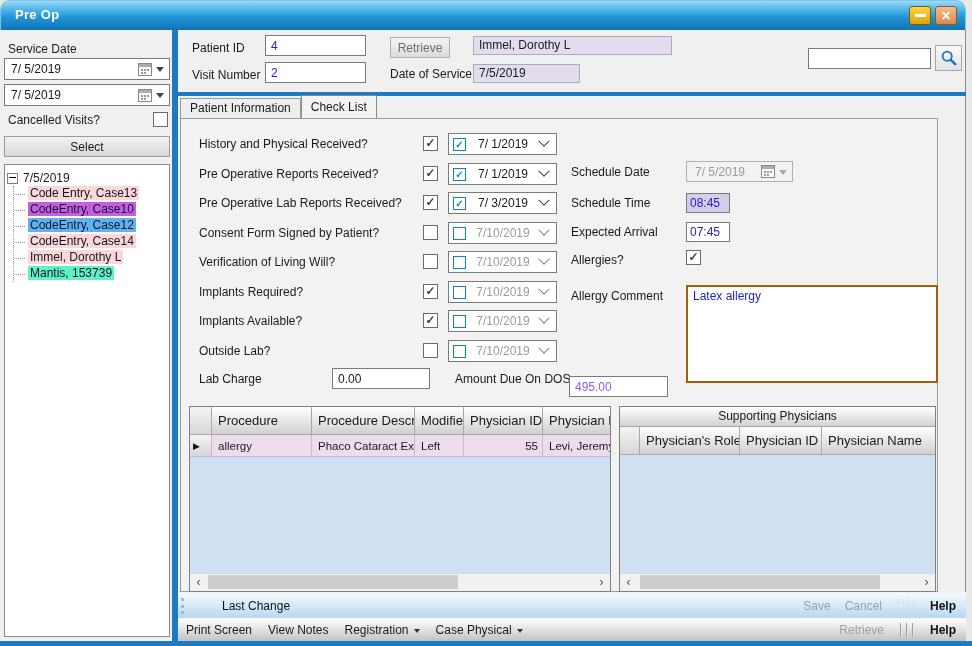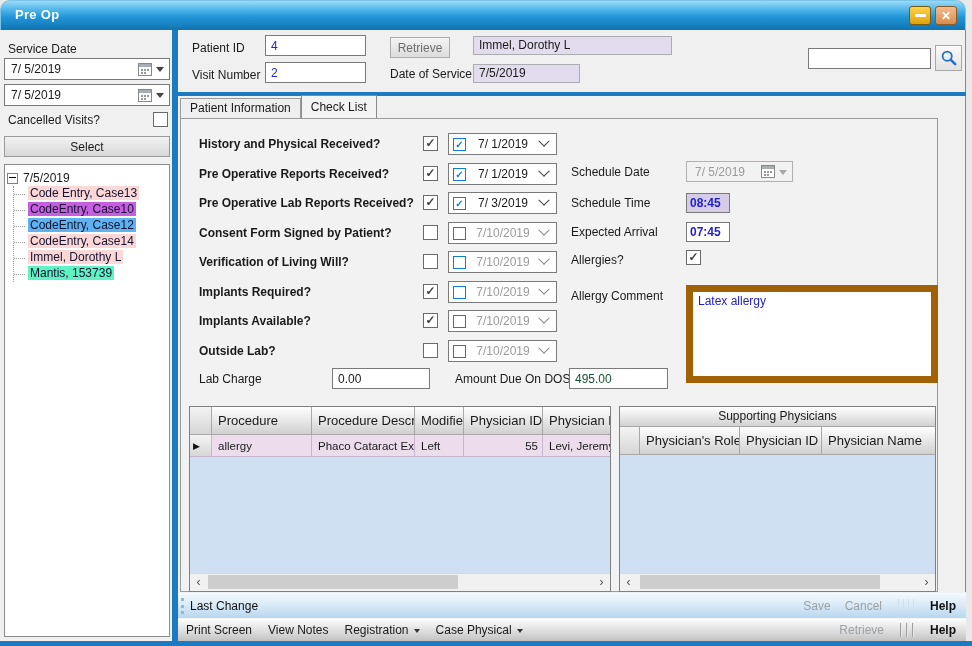--- a/index.html
+++ b/index.html
@@ -53,60 +53,60 @@
   .search-btn{position:absolute;left:757px;top:15px;width:27px;height:26px;background:linear-gradient(#fafafa,#e2e2e2);border:1px solid #a8a8a8;box-sizing:border-box;display:flex;align-items:center;justify-content:center;}
   .hline{position:absolute;left:0;top:62px;width:788px;height:4px;background:#1b7ac2;}
   
   .tabstrip{position:absolute;left:2px;top:66px;height:22px;display:flex;align-items:flex-end;font-size:12px;}
   .tab{height:19px;line-height:19px;padding:0 9px;border:1px solid #9a9a9a;border-bottom:none;background:#eeeeee;color:#1a1a1a;}
   .tab.active{height:22px;line-height:22px;background:#f3f3f3;position:relative;z-index:3;border-color:#8a8a8a;}
   .tabpage{position:absolute;left:2px;top:88px;width:758px;height:474px;background:#f2f2f2;border:1px solid #9a9a9a;box-sizing:border-box;z-index:2;font-size:12px;}
   
   .cl-rows{position:absolute;left:0;top:14px;width:520px;height:240px;}
   .cl-row{position:absolute;left:0;height:22px;width:520px;}
-  .cl-label{position:absolute;left:18px;top:4px;color:#1a1a1a;font-weight:bold;}
+  .cl-label{position:absolute;left:18px;top:4px;color:#1a1a1a;}
   .cl-row .cb{position:absolute;left:242px;top:3px;}
   .datecombo{position:absolute;left:267px;top:0;width:109px;height:22px;background:#fff;border:1px solid #7a7a7a;box-sizing:border-box;display:flex;align-items:center;}
   .cb-blue{width:13px;height:13px;border:1px solid #0f7fd8;box-sizing:border-box;margin-left:4px;display:flex;align-items:center;justify-content:center;flex:none;}
   .cb-blue .tickb{color:#0f7fd8;font-size:10px;font-weight:bold;line-height:11px;}
   .date-text{flex:1;text-align:center;font-size:12px;color:#1a1a1a;}
   .datecombo.dimmed .date-text{color:#9b9b9b;}
   .chev{width:7px;height:7px;border-right:1.5px solid #444;border-bottom:1.5px solid #444;transform:rotate(45deg) translate(-2px,-2px);margin-right:8px;flex:none;}
   .datecombo.dimmed .chev{border-color:#8a8a8a;}
   
   .rc-label{position:absolute;left:390px;color:#1a1a1a;}
   .sched-picker{position:absolute;left:505px;top:42px;width:107px;height:21px;background:#f2f2f2;border:1px solid #b0b0b0;box-sizing:border-box;display:flex;align-items:center;color:#9b9b9b;}
   .sched-picker .dp-text{padding-left:8px;flex:1;}
   .sched-picker .dtarrow{border-top-color:#a8a8a8;}
-  .time-field{position:absolute;left:505px;width:44px;height:20px;border:1px solid #7a7a7a;box-sizing:border-box;font-size:12px;color:#2222cc;padding:2px 3px 0;font-weight:bold;}
+  .time-field{position:absolute;left:505px;width:44px;height:20px;border:1px solid #7a7a7a;box-sizing:border-box;font-size:12px;color:#2222cc;padding:2px 3px 0;}
   .time-hl{background:#d5cce6;}
   .time-plain{background:#fff;}
   .allergies-cb{position:absolute;left:505px;top:131px;}
-  .comment-box{position:absolute;left:505px;top:166px;width:252px;height:98px;background:#fff;border:7px solid #a16207;box-sizing:border-box;padding:2px 5px;color:#2222cc;overflow:hidden;}
+  .comment-box{position:absolute;left:505px;top:166px;width:252px;height:98px;background:#fff;border:2px solid #a16207;box-sizing:border-box;padding:2px 5px;color:#2222cc;overflow:hidden;}
   
   .money-label{position:absolute;top:253px;color:#1a1a1a;}
   .money-inp{top:249px;height:21px;color:#1a1a1a;}
   
   .grid{position:absolute;top:287px;height:186px;background:#cfe0f3;border:1px solid #808080;box-sizing:border-box;overflow:hidden;}
   .grid-proc{left:8px;width:422px;}
   .grid-supp{left:438px;width:317px;}
   .g-titlerow{height:19px;background:linear-gradient(#ffffff,#d2d2d2);border-bottom:1px solid #a8a8a8;text-align:center;line-height:19px;font-size:12px;color:#1a1a1a;}
   .g-head{display:flex;height:28px;}
   .g-hcell{background:linear-gradient(#ffffff,#d0d0d0);border-right:1px solid #a8a8a8;border-bottom:1px solid #a8a8a8;box-sizing:border-box;display:flex;align-items:center;padding-left:6px;font-size:13px;color:#1a1a1a;overflow:hidden;white-space:nowrap;flex:none;}
   .g-row{display:flex;height:22px;}
   .g-cell{background:#ecdcec;border-right:1px solid #c9b6cf;border-bottom:1px solid #c9b6cf;box-sizing:border-box;display:flex;align-items:center;padding-left:6px;font-size:11.5px;color:#1a1a1a;overflow:hidden;white-space:nowrap;flex:none;}
   .g-cell.sel,.g-hcell.sel{background:linear-gradient(#f4f4f4,#d6d6d6);padding-left:3px;}
   .g-cell.num{justify-content:flex-end;padding-right:4px;padding-left:0;}
   .rowarrow{font-size:9px;color:#111;}
   .hscroll{position:absolute;left:0;right:0;bottom:0;height:17px;background:#f1f1f1;border-top:1px solid #d8d8d8;}
   .hs-arrow{position:absolute;top:0;width:17px;height:16px;display:flex;align-items:center;justify-content:center;font-size:12px;color:#505050;}
   .hs-left{left:0;} .hs-right{right:0;}
   .hs-thumb{position:absolute;top:1px;height:14px;background:#cdcdcd;border-radius:1px;}
   
-  .statusbar{position:absolute;left:0;top:562px;width:788px;height:26px;background:linear-gradient(#f4fafe,#d5e7f6 55%,#b9d7ee);border-top:1px solid #eaf2f8;box-sizing:border-box;display:flex;align-items:center;font-size:12px;}
+  .statusbar{position:absolute;left:0;top:562px;width:788px;height:26px;background:linear-gradient(#f4fafe,#d5e7f6 55%,#b9d7ee);border-top:1px solid #eaf2f8;box-sizing:border-box;display:flex;align-items:center;font-size:12px;gap:32px;}
   .grip{width:0;height:16px;border-left:3px dotted #93bcdb;margin:0 6px 0 3px;}
   .sb-title{color:#111;}
   .bar-right{margin-left:auto;display:flex;align-items:center;gap:14px;padding-right:10px;}
   .dis-link{color:#9aa0a6;}
   .help-link{color:#111;font-weight:bold;}
   .separators{display:flex;gap:4px;margin:0 2px;}
   .sep1{width:1px;height:14px;background:#cfe0ee;}
   .sep2{width:1px;height:14px;background:#e8e8e8;border-left:1px solid #9f9f9f;box-sizing:content-box;}
   .actionbar{position:absolute;left:0;top:588px;width:788px;height:23px;background:linear-gradient(#fdfdfd,#dedede 55%,#c2c2c2);border-top:1px solid #f6f6f6;box-sizing:border-box;display:flex;align-items:center;font-size:12px;color:#1a1a1a;}
   .ab-item{padding:0 8px;display:flex;align-items:center;gap:5px;}
@@ -301,21 +301,21 @@
           <span class="rc-label" style="top:134px;">Allergies?</span>
           <span class="cb allergies-cb">
               <span class="tick">✓</span>
             </span>
           <span class="rc-label" style="top:170px;">Allergy Comment</span>
           <div class="comment-box">Latex allergy</div>
 
           <span class="money-label" style="left:18px;">Lab Charge</span>
           <input class="inp money-inp" style="left: 151px; width: 98px;" value="0.00">
           <span class="money-label" style="left:274px;">Amount Due On DOS</span>
-          <input class="inp money-inp" style="left: 388px; width: 99px; color: #14532d;" value="495.00">
+          <input class="inp money-inp" style="left: 388px; width: 99px; color: #8b5cf6; margin-top: 8px;" value="495.00">
 
           <div class="grid grid-proc">
             <div class="g-head">
                 <div class="g-hcell sel" style="width: 22px;"></div>
                 <div class="g-hcell" style="width: 100px;">Procedure</div>
                 <div class="g-hcell" style="width: 103px;">Procedure Description</div>
                 <div class="g-hcell" style="width: 49px;">Modifier</div>
                 <div class="g-hcell" style="width: 79px;">Physician  ID</div>
                 <div class="g-hcell" style="width: 110px;">Physician Name</div>
               </div>

